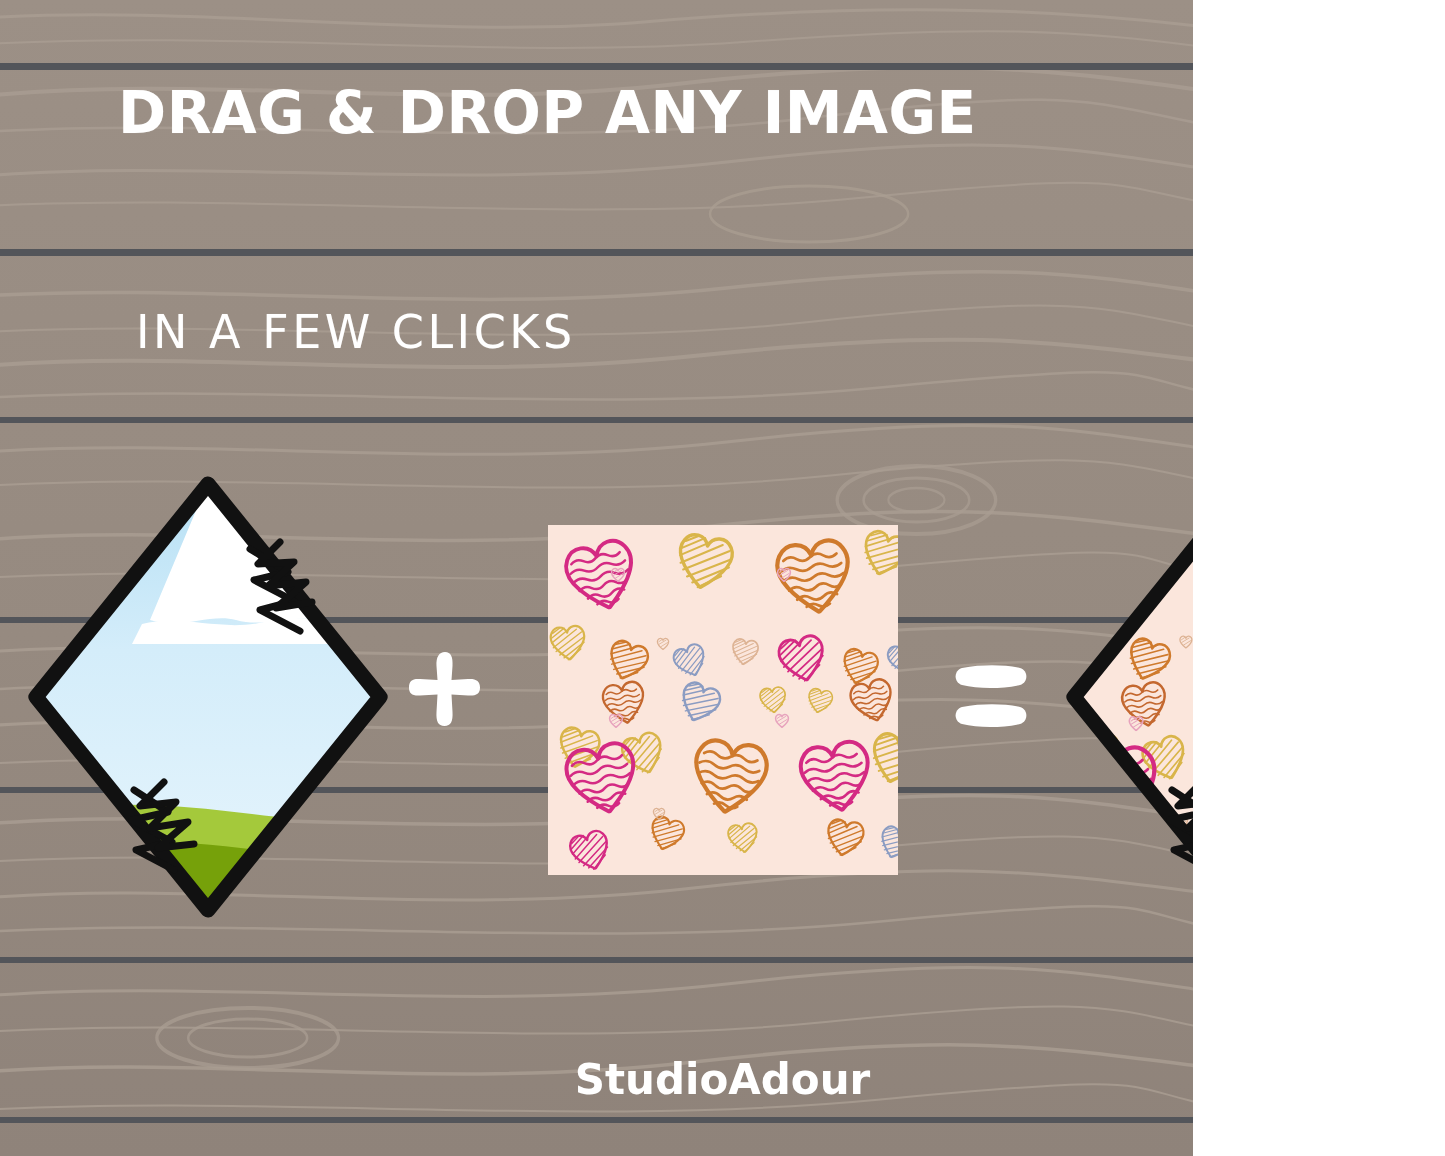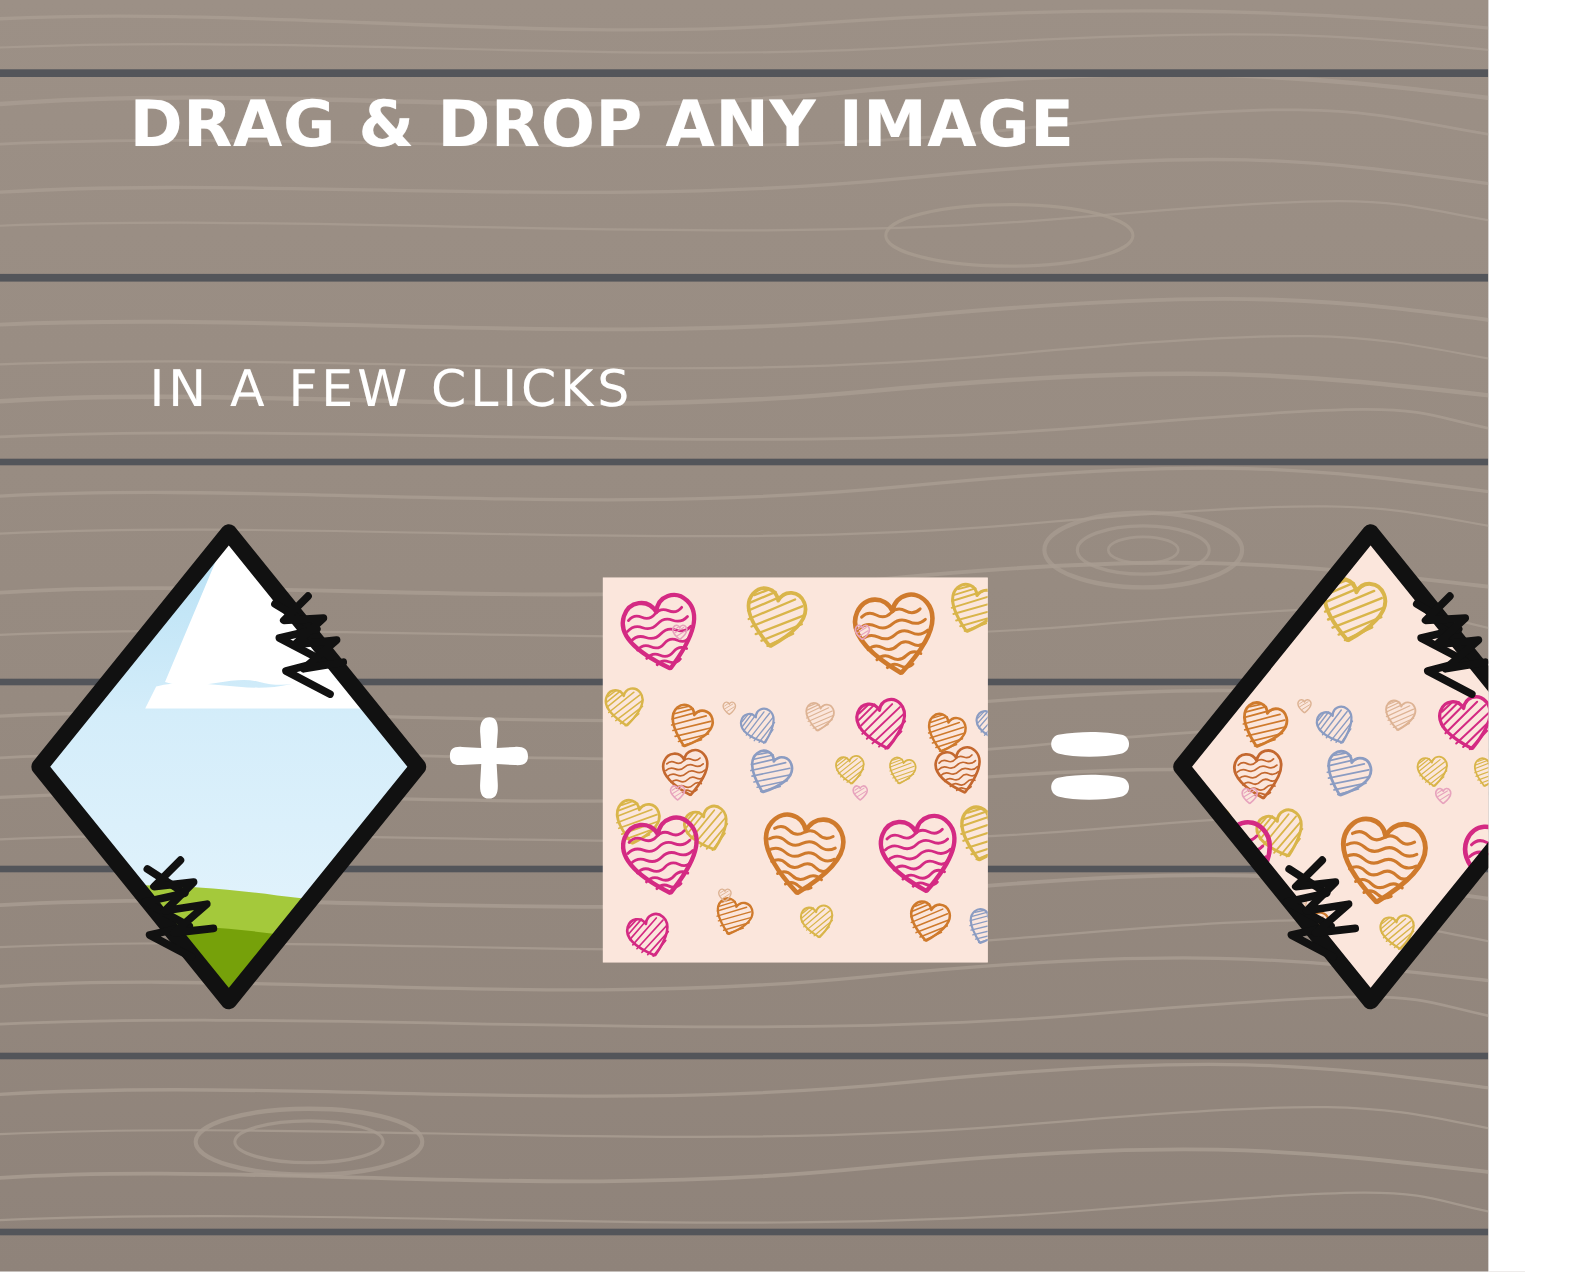--- a/index.html
+++ b/index.html
@@ -7,21 +7,21 @@
     margin: 0;
     padding: 0;
     background: #ffffff;
   }
   body {
     font-family: "Liberation Sans", sans-serif;
   }
 
   #stage {
     position: relative;
-    width: 1353px;
+    width: 1193px;
     height: 1156px;
     overflow: hidden;
     background: #968a80;
   }
 
   
   .wood-base {
     position: absolute;
     inset: 0;
     background: #968a80;
@@ -57,21 +57,21 @@
     font-family: "DejaVu Sans", sans-serif;
     font-weight: 400;
     font-size: 46px;
     letter-spacing: 3.5px;
     line-height: 1.0;
     margin: 0;
     white-space: nowrap;
     text-shadow: 0 0 1px rgba(255,255,255,0.3);
   }
   .sub1 { position: absolute; left: 18px; top: 140px; }
-  .sub2 { position: absolute; left: 18px; top: 246px; }
+  .sub2 { position: absolute; left: 18px; top: 225px; }
 
   
   .brand {
     position: absolute;
     left: 0;
     top: 1055px;
     width: 1445px;
     text-align: center;
     color: #ffffff;
     font-family: "DejaVu Sans", sans-serif;
@@ -413,14 +413,15 @@
         <path d="M266 74 L244 96 L280 94 L254 118 L292 114 L262 140 L298 134"></path>
       </g>
 
       <g stroke="#111111" stroke-width="7" fill="none" stroke-linecap="round" stroke-linejoin="round">
         <path d="M120 322 L154 344 L118 352 L158 374 L122 382 L160 402"></path>
         <path d="M150 314 L126 338 L162 334 L136 360 L174 354 L144 380 L180 376"></path>
       </g>
     </svg>
   </div>
 
+  <div class="brand">StudioAdour</div>
 
 </div>
 
 </body></html>

